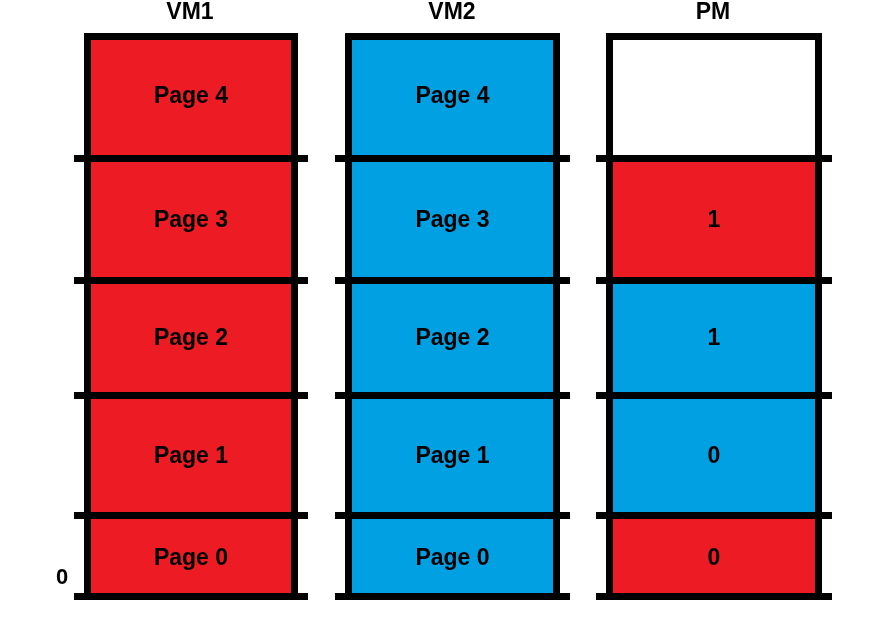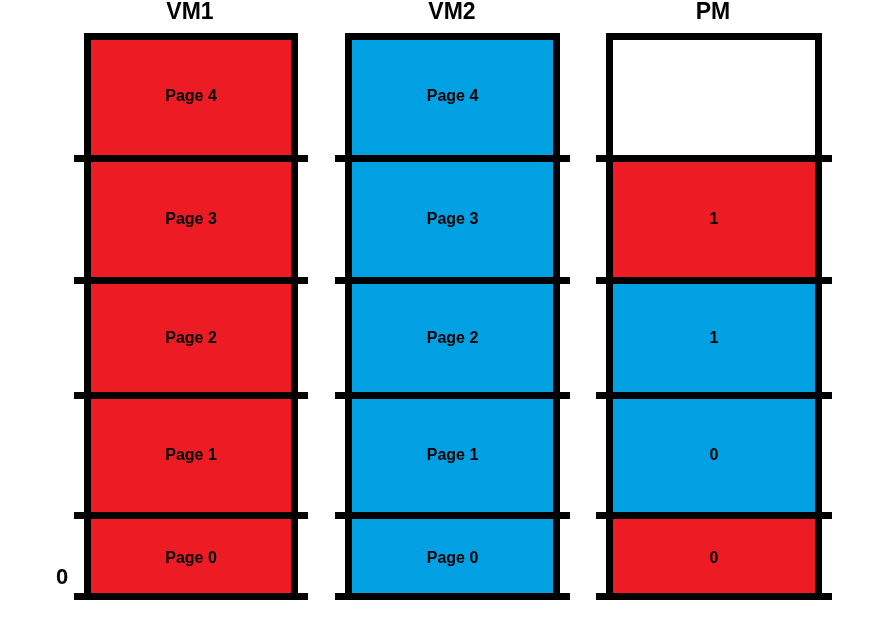--- a/index.html
+++ b/index.html
@@ -31,21 +31,21 @@
   .cell {
     position: absolute;
     box-sizing: border-box;
     left: 0;
     right: 0;
     display: flex;
     align-items: center;
     justify-content: center;
   }
   .cell-label {
-    font-size: 16px;
+    font-size: 23px;
     font-weight: bold;
     color: #000000;
     white-space: nowrap;
     line-height: 1;
   }
   
   .rule {
     position: absolute;
     height: 7px;
     background: #000000;

